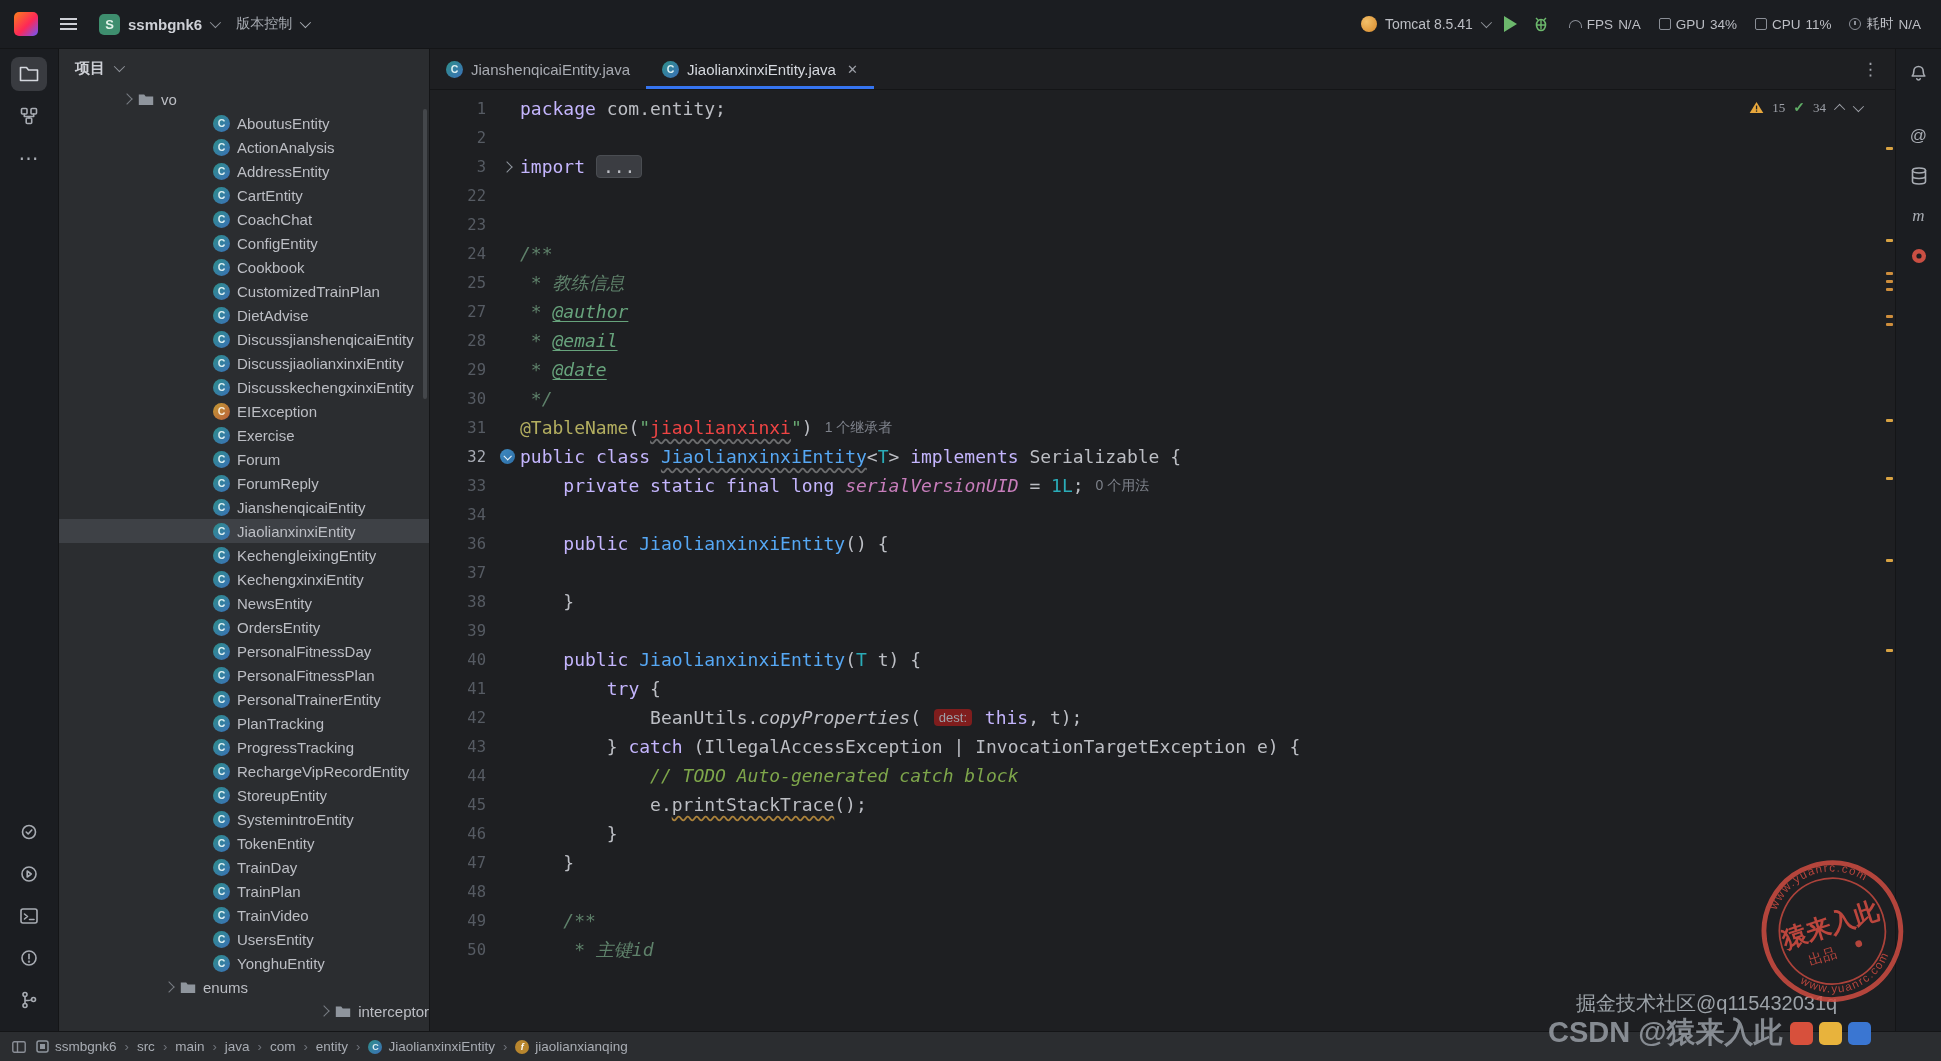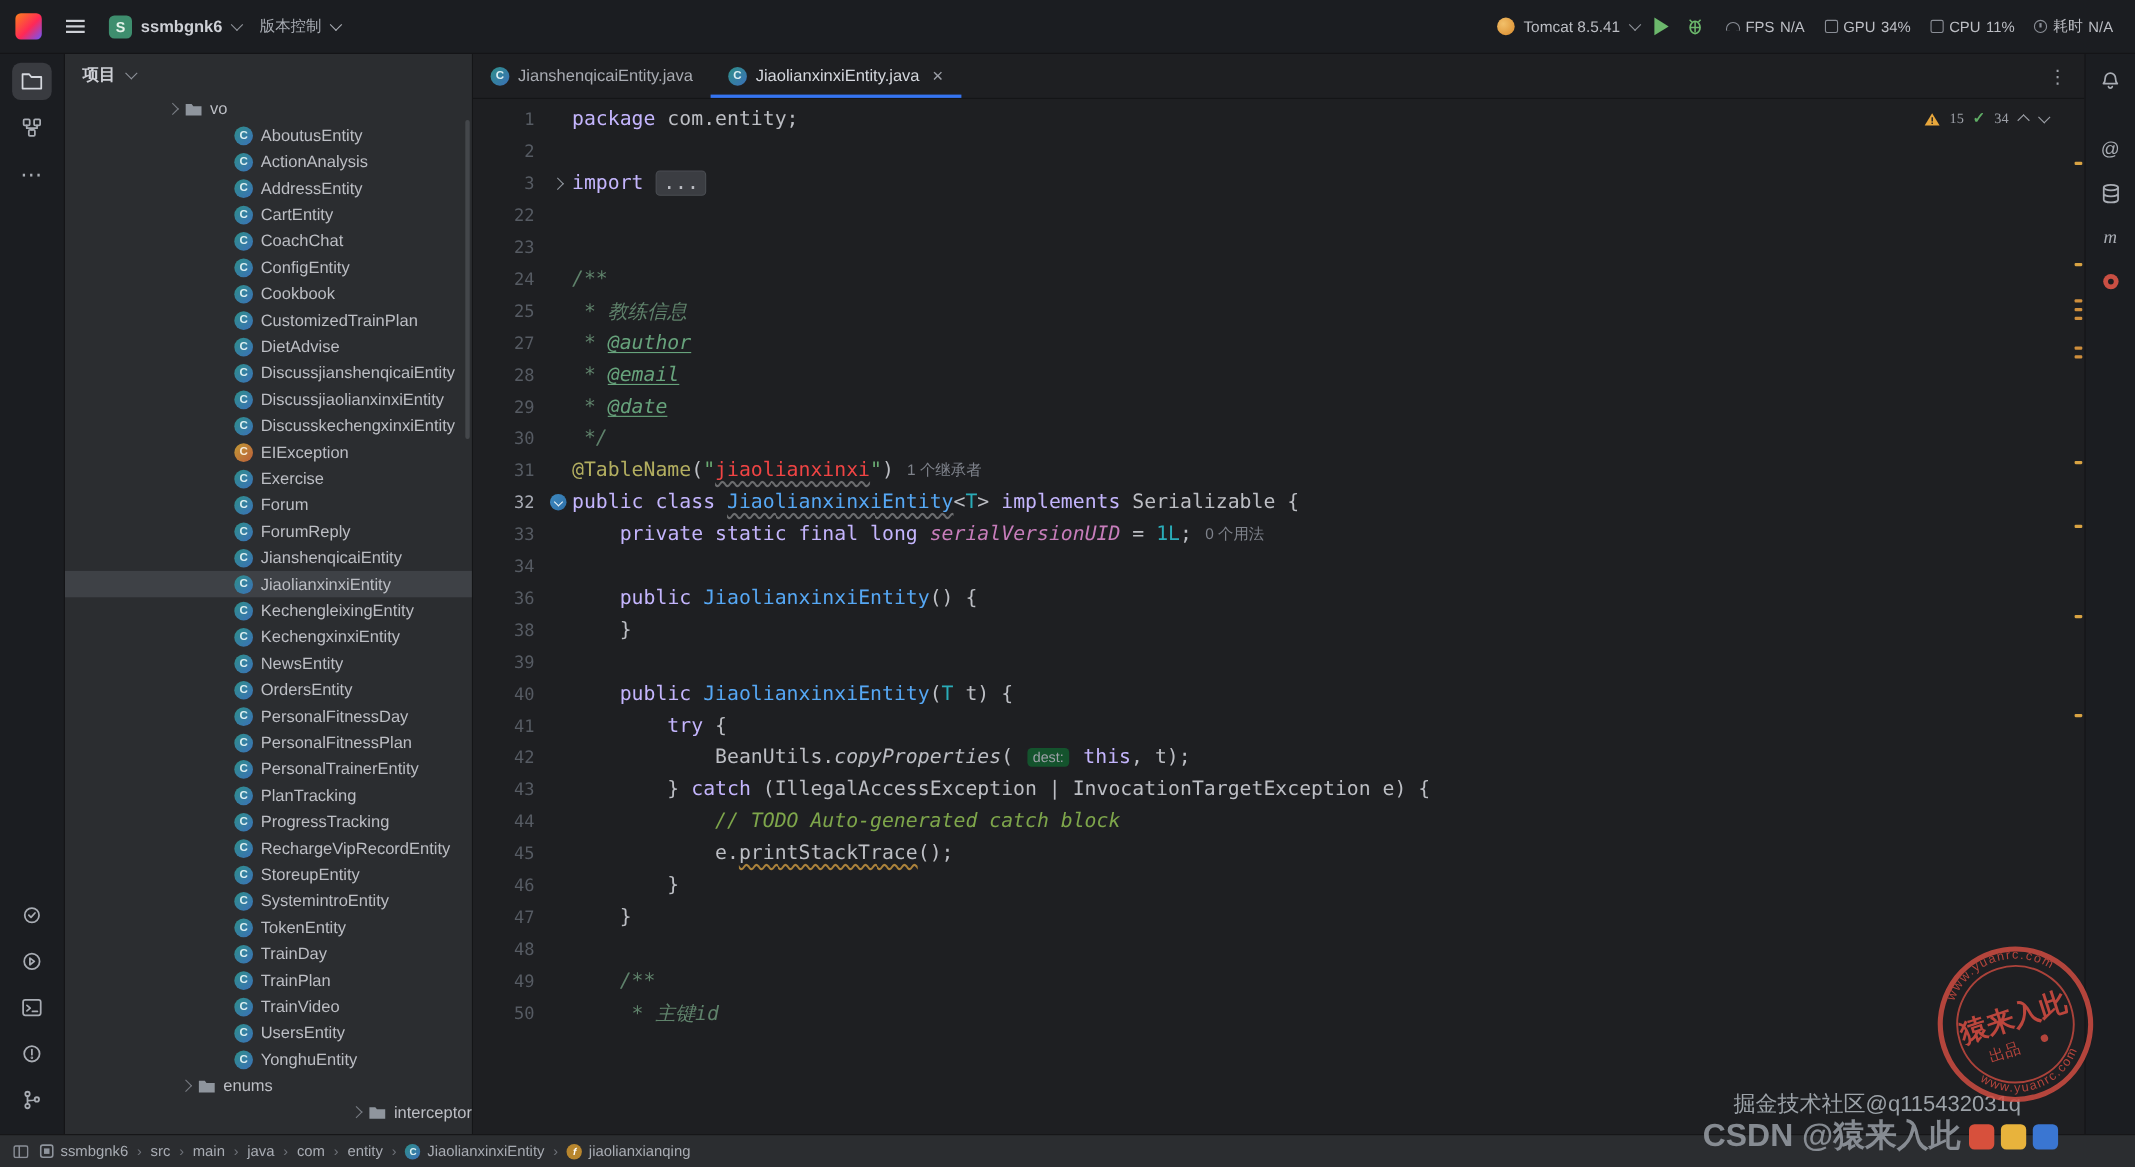--- a/index.html
+++ b/index.html
@@ -88,21 +88,21 @@
   .tk-num{color:#2AACB8}
   .tk-fld{color:#C77DBB;font-style:italic}
   .tk-ctor{color:#56A8F5}
   .tk-ctorw{color:#56A8F5;text-decoration:underline wavy rgba(205,205,205,.45);text-underline-offset:4px}
   .tk-tp{color:#2AACB8}
   .tk-sm{color:#BCBEC4;font-style:italic}
   .tk-mw{color:#BCBEC4;text-decoration:underline wavy rgba(217,163,67,.75);text-underline-offset:4px}
   .tk-todo{color:#7EA64B;font-style:italic}
   .tk-fold{background:#3B3D42;border:1px solid #4A4D52;border-radius:4px;padding:0 6px;color:#BCBEC4}
   .inlay{font-family:"Liberation Sans",sans-serif;font-size:14px;color:#7E828B;margin-left:12px}
-  .inlay-param{font-family:"Liberation Sans",sans-serif;font-size:13px;color:#9DA0A8;background:#14532d;border-radius:4px;padding:1px 5px;margin:0 2px}
+  .inlay-param{font-family:"Liberation Sans",sans-serif;font-size:13px;color:#9DA0A8;background:#7f1d1d;border-radius:4px;padding:1px 5px;margin:0 2px}
 
   .inspections{position:absolute;top:10px;right:34px;display:flex;align-items:center;gap:8px;font-family:Liberation Serif, serif;font-size:13px;color:#9DA0A8;cursor:pointer;z-index:3}
   .okmark{color:#5FAD65;font-size:14px;font-weight:700}
   .insp-chev{color:#9DA0A8;display:inline-flex;gap:8px;margin-left:3px}
   .mark{position:absolute;right:2px;width:7px;height:3px;border-radius:1px;z-index:2}
 
   
   .rstripe{position:absolute;right:0;top:49px;width:46px;height:982px;background:#1B1D21;border-left:1px solid #141517;display:flex;flex-direction:column;align-items:center;padding-top:10px;box-sizing:border-box;z-index:4}
   .rbtn{width:32px;height:30px;display:flex;align-items:center;justify-content:center;color:#A8ACB3;cursor:pointer;margin-bottom:10px}
   .rbtn svg{stroke:#A8ACB3;fill:none;stroke-width:1.6;stroke-linecap:round;stroke-linejoin:round}
@@ -239,21 +239,21 @@
         </div>
       </div>
   </nav>
 
   <aside class="panel">
     <div class="phead">
       <span>项目</span>
       <span class="chev down"></span>
     </div>
     <div class="tree" id="tree">
-        <div class="trow" style="padding-left: 94px;">
+        <div class="trow" style="padding-left: 64px;">
           <span class="chev right tchev"></span>
           <span class="icf">
             <svg width="16" height="13" viewBox="0 0 16 13">
               <path d="M0.8 1.6 h5.4 l1.5 1.9 h7.5 v8.6 h-14.4 z" fill="#8F959D"></path>
             </svg>
           </span>
           <span class="tlabel">vo</span>
         </div>
         <div class="trow" style="padding-left: 133px;">
           <span class="tspacer"></span>
@@ -552,20 +552,25 @@
           </div>
           <div class="cline">
             <span class="ln">34</span>
             <span class="gut"></span>
             <span class="ctext"></span>
           </div>
           <div class="cline">
             <span class="ln">36</span>
             <span class="gut"></span>
             <span class="ctext"><span class="tk-d">    </span><span class="tk-kw">public</span><span class="tk-d"> </span><span class="tk-ctor">JiaolianxinxiEntity</span><span class="tk-d">() {</span></span>
+          </div>
+          <div class="cline">
+            <span class="ln">37</span>
+            <span class="gut"></span>
+            <span class="ctext"></span>
           </div>
           <div class="cline">
             <span class="ln">38</span>
             <span class="gut"></span>
             <span class="ctext"><span class="tk-d">    }</span></span>
           </div>
           <div class="cline">
             <span class="ln">39</span>
             <span class="gut"></span>
             <span class="ctext"></span>

